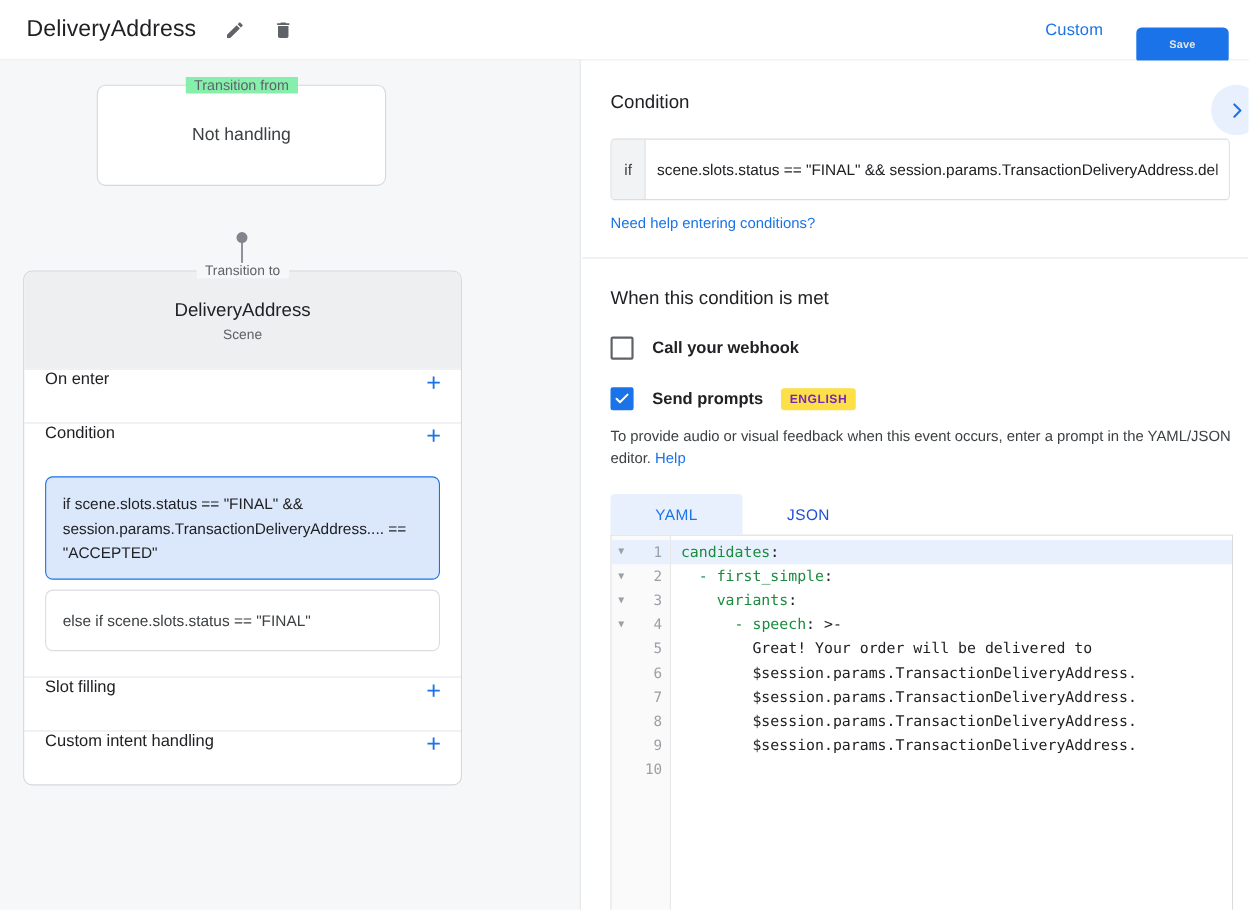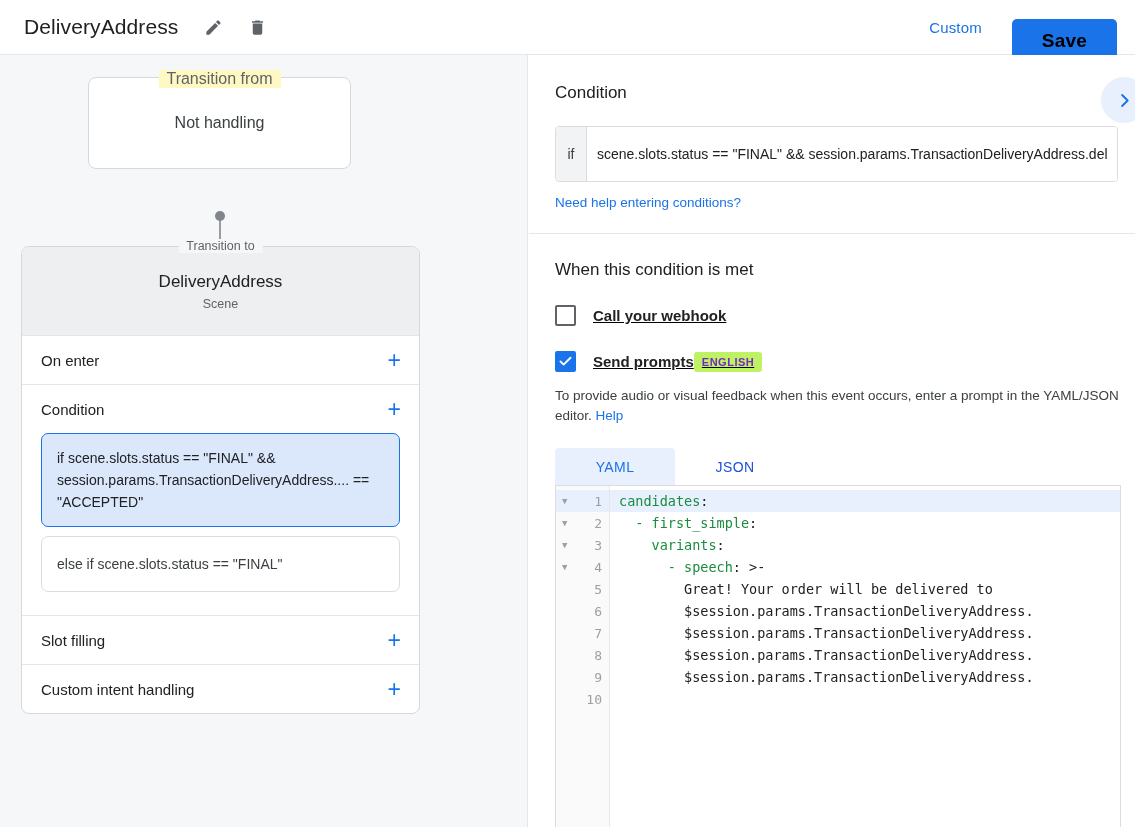--- a/index.html
+++ b/index.html
@@ -46,22 +46,22 @@
     border-radius: 4px;
     cursor: pointer;
     background: transparent;
     border: none;
     font-family: inherit;
     letter-spacing: .15px;
   }
   .btn-save {
     margin-left: 14px;
     background: #1a73e8;
-    color: #000000;
-    font-size: 19px;
+    color: #e5e5e5;
+    font-size: 10px;
     font-weight: 600;
     border: none;
     border-radius: 5px;
     padding: 11px 30px;
     cursor: pointer;
     font-family: inherit;
     letter-spacing: .2px;
     margin-top: 28px;
   }
 
@@ -77,23 +77,23 @@
   .fieldset-box {
     position: relative;
     border: 1px solid #d6d8db;
     border-radius: 8px;
     background: #fff;
   }
   .fieldset-legend {
     position: absolute;
     top: -8px; left: 50%;
     transform: translateX(-50%);
-    background: #fef9c3;
+    background: #86efac;
     padding: 0 8px;
-    font-size: 16px;
+    font-size: 13px;
     color: #5f6368;
     white-space: nowrap;
   }
   .transition-from {
     position: absolute;
     left: 88px; top: 22px;
     width: 263px; height: 92px;
     display: flex; align-items: center; justify-content: center;
   }
   .transition-from .body {
@@ -126,21 +126,21 @@
     transform: translateX(-50%);
     background: #f6f7f9;
     padding: 0 8px;
     font-size: 12.5px; color: #5f6368;
   }
   .sect {
     border-top: 1px solid #e4e6e8;
     padding: 0 0 0 0;
   }
   .sect-hdr {
-    display: flex; align-items: center;
+    display: flex; align-items: flex-start;
     height: 48px;
     padding: 0 18px 0 19px;
     cursor: pointer;
   }
   .sect-hdr .lbl { font-size: 15px; color: #202124; }
   .plus {
     margin-left: auto;
     color: #1a73e8;
     font-size: 23px;
     line-height: 1;
@@ -219,42 +219,43 @@
     color: #1a73e8;
     cursor: pointer;
     text-decoration: none;
   }
   .hr-divider {
     height: 1px; background: #e4e6e8;
     margin: 0;
   }
   .met-section { padding: 26px 17px 0 26px; }
   .met-title { font-size: 17px; color: #202124; }
-  .cb-row { display: flex; align-items: center; margin-top: 25px; text-decoration: underline; }
+  .cb-row { display: flex; align-items: center; margin-top: 25px; }
   .cbox {
     width: 21px; height: 21px;
     border: 2px solid #5f6368;
     border-radius: 2px;
     background: #fff;
     cursor: pointer;
     flex: 0 0 21px;
   }
   .cbox.on {
     background: #1a73e8;
     border-color: #1a73e8;
     display: flex; align-items: center; justify-content: center;
   }
   .cb-label {
     margin-left: 17px;
     font-size: 15px;
     color: #202124;
     font-weight: 600;
   }
   .badge {
-    background: #bef264;
+    margin-left: 16px;
+    background: #fde047;
     color: #7627bb;
     font-size: 11px;
     font-weight: 600;
     letter-spacing: .5px;
     padding: 4px 8px;
     border-radius: 3px;
   }
   .helper-text {
     margin-top: 14px;
     font-size: 13.5px;

